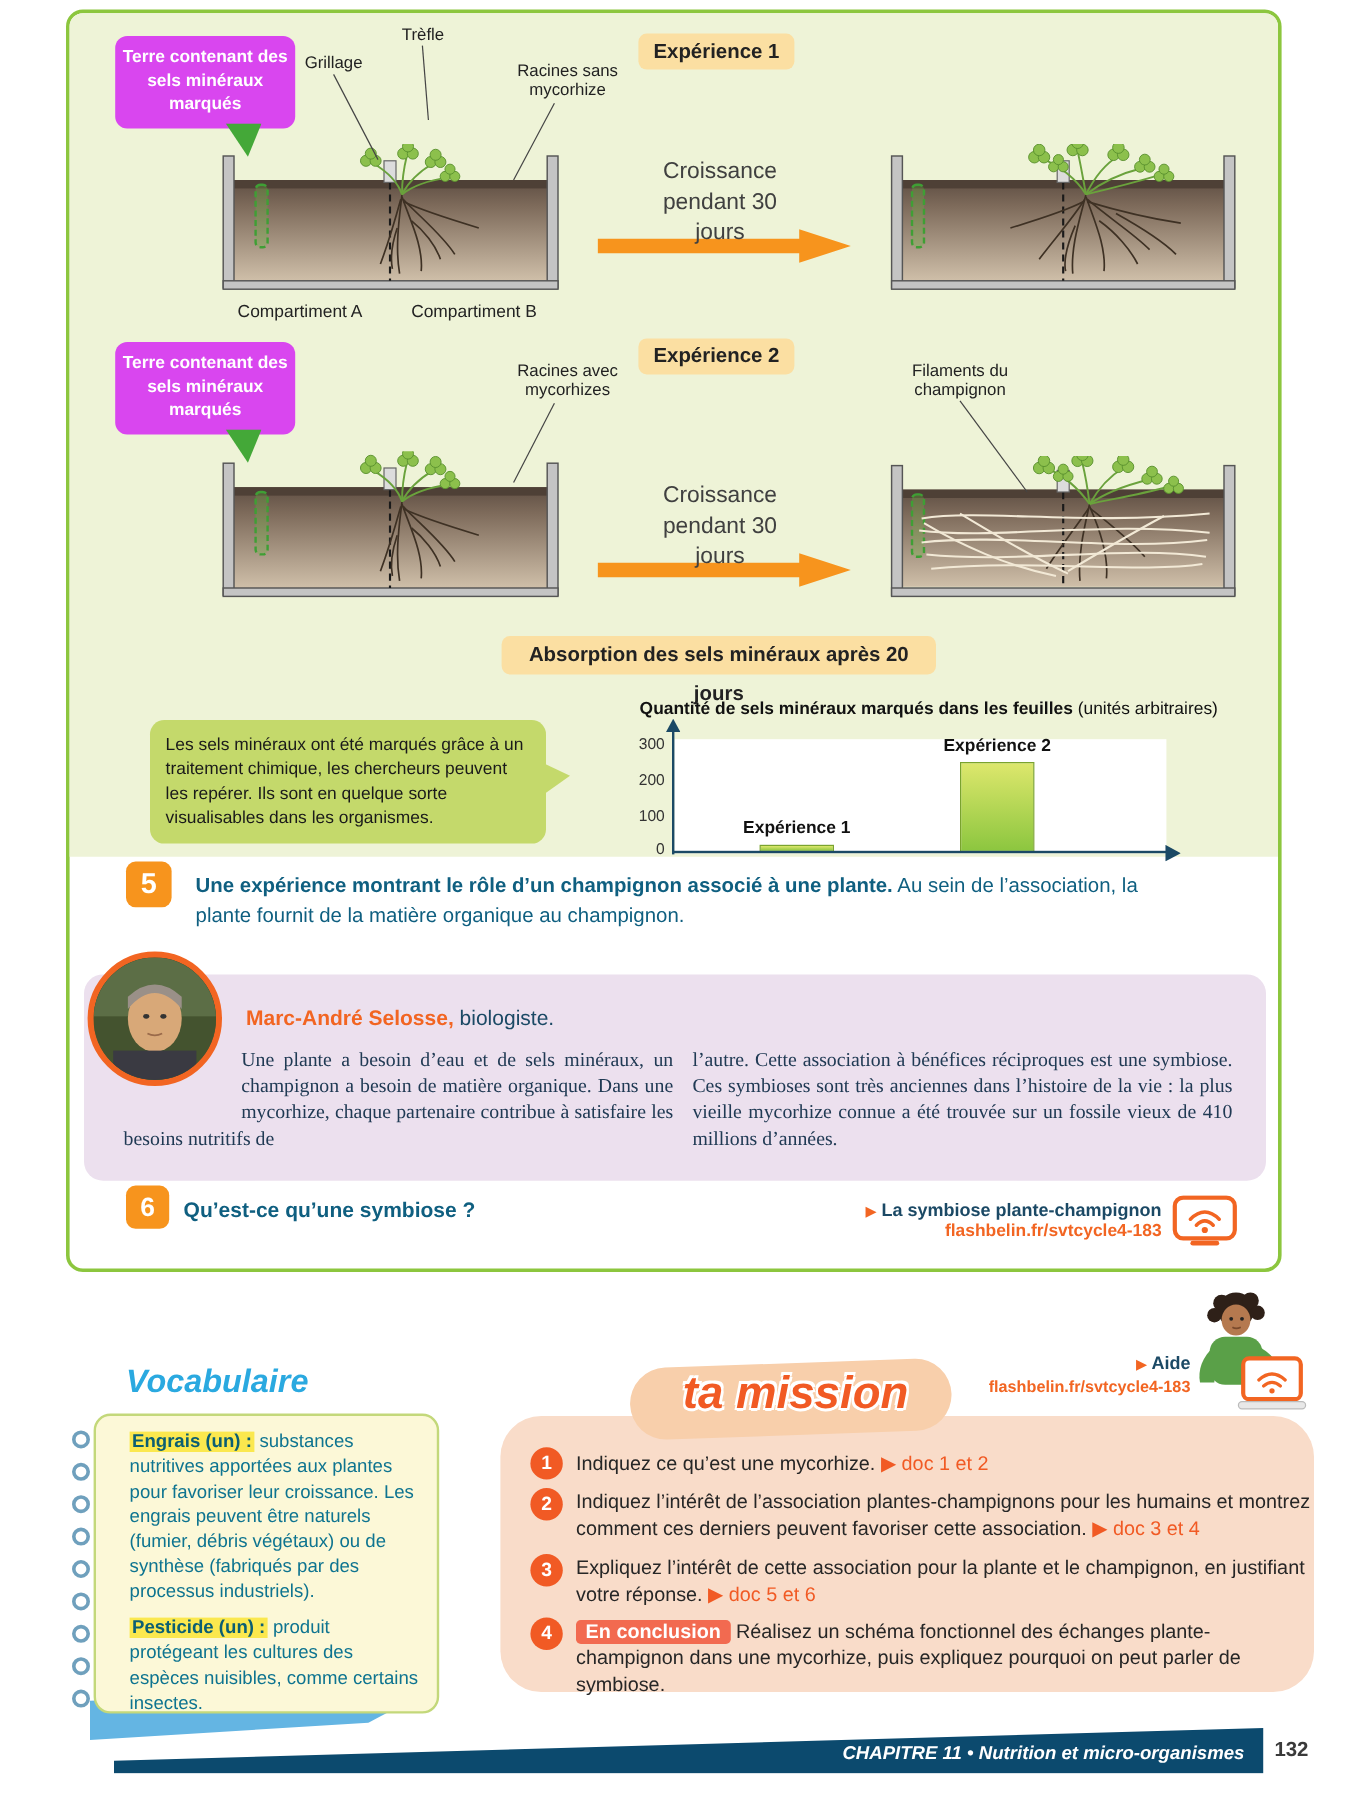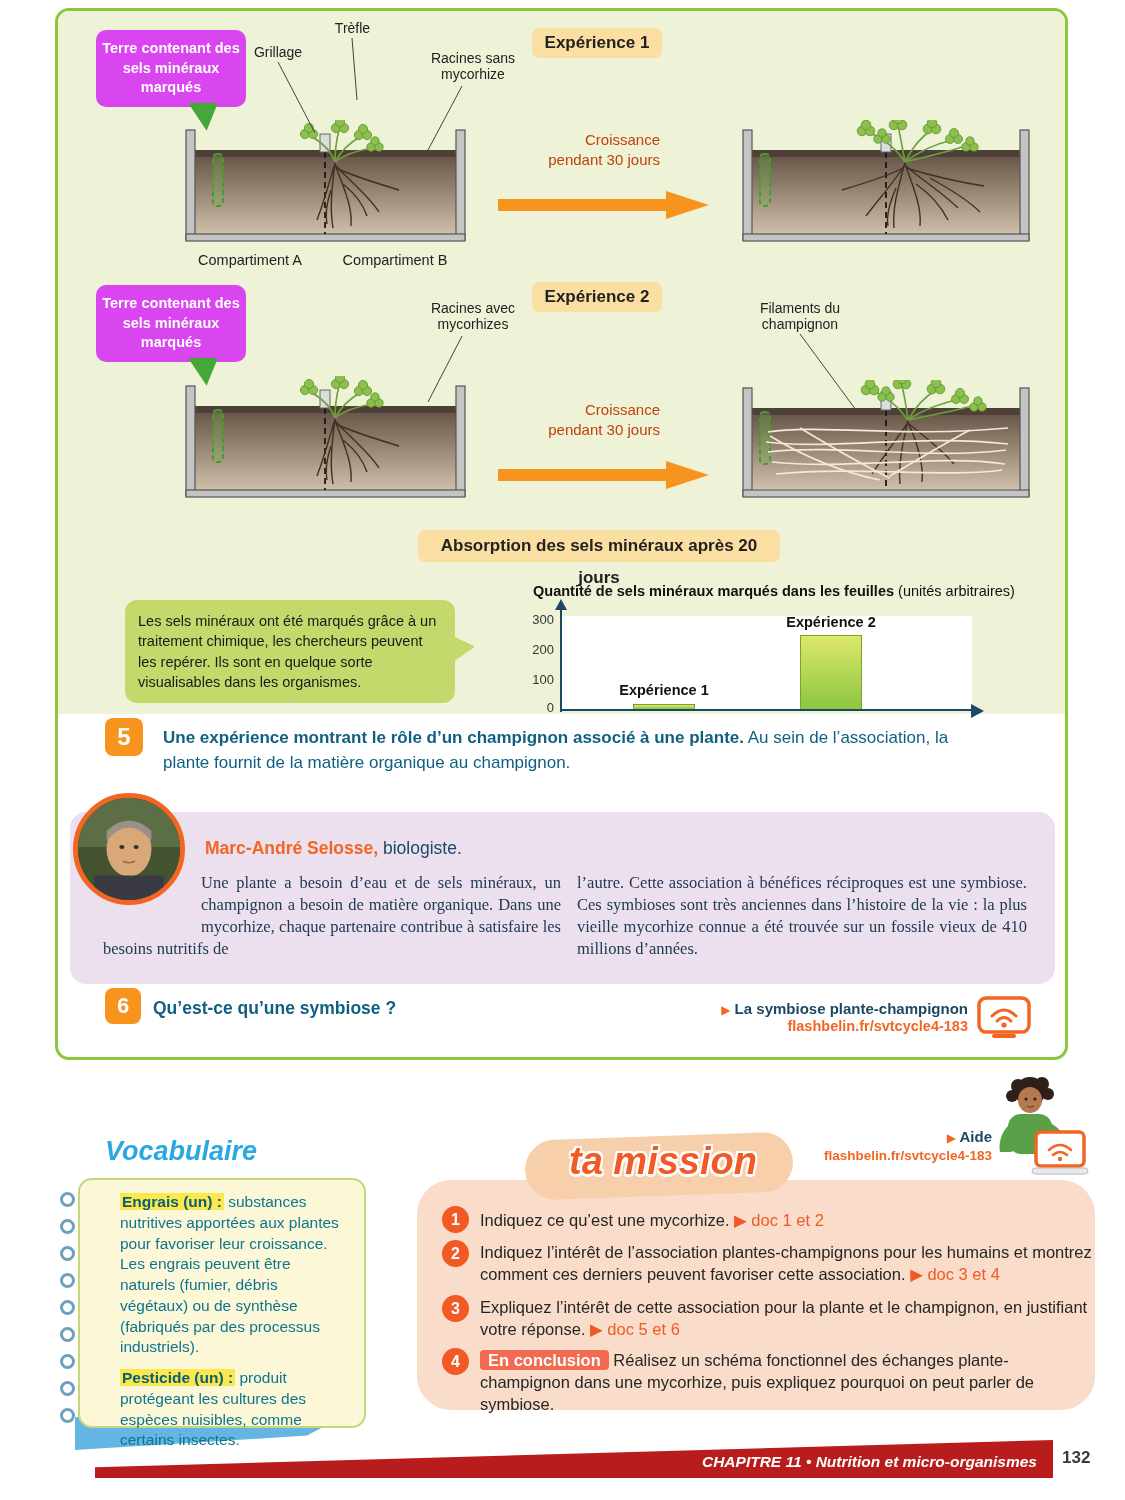--- a/index.html
+++ b/index.html
@@ -13,21 +13,21 @@
 
   
   .soil-bubble{width:138px;background:#d946ef;color:#fff;font-weight:bold;font-size:14.5px;
                border-radius:10px;text-align:center;padding:9px 6px;line-height:1.35;z-index:4;}
   .bubble-tail{position:absolute;width:30px;height:28px;background:#44a838;
                clip-path:polygon(0 0,100% 0,62% 100%);left:92px;bottom:-24px;}
   .badge-yellow{background:#fbdfa2;border-radius:7px;font-weight:bold;color:#222;text-align:center;z-index:4;}
   .exp-badge{width:130px;height:30px;font-size:17px;line-height:30px;}
   .lbl{font-size:14px;color:#222;text-align:center;line-height:1.15;z-index:4;}
   .comp-lbl{font-size:14.5px;color:#222;text-align:center;z-index:4;}
-  .growth-text{font-size:15px;color:#c2410c;text-align:right;line-height:1.35;z-index:4;}
+  .growth-text{font-size:19px;color:#404040;text-align:center;line-height:1.35;z-index:4;}
   .note-bubble{width:304px;background:#c4d96b;border-radius:12px;padding:11px 13px;
                font-size:14.5px;color:#1a1a1a;line-height:1.4;z-index:4;}
   .note-tail{position:absolute;right:-20px;top:36px;width:22px;height:26px;background:#c4d96b;
              clip-path:polygon(0 0,0 100%,100% 40%);}
 
   
   .chart-title{font-size:14.5px;color:#111;white-space:nowrap;z-index:4;}
   .chart-title b{font-weight:bold;}
   .plot-bg{left:562px;top:616px;width:410px;height:95px;background:#fff;z-index:1;}
   .bars{left:562px;top:620px;width:408px;height:90px;z-index:2;}
@@ -60,21 +60,21 @@
 
   .q-text{font-weight:bold;font-size:17.5px;color:#0f5f80;z-index:4;}
   .link-block{text-align:right;z-index:4;}
   .link-arrow{color:#f26522;font-size:12px;}
   .link-label{color:#1b4965;font-weight:bold;font-size:15px;}
   .link-url{color:#f26522;font-weight:bold;font-size:14.5px;}
 
   
   .vocab-heading{font-size:27px;font-weight:bold;font-style:italic;color:#2aa9e0;z-index:4;}
   .vocab-card{left:78px;top:1178px;width:288px;height:250px;background:#fcf8d7;border:2px solid #c3d87a;
-              border-radius:14px;box-sizing:border-box;padding:12px 14px 10px 40px;z-index:2;}
+              border-radius:14px;box-sizing:border-box;padding:12px 14px 10px 28px;z-index:2;}
   .vocab-card p{margin:0 0 10px 0;font-size:15.5px;line-height:1.34;color:#0e7490;}
   .term{background:#fbe84e;font-weight:bold;color:#0b5e73;padding:0 2px;}
   .spiral{width:15px;height:15px;border:3px solid #6fa0bd;border-radius:50%;background:#fff;z-index:3;box-sizing:border-box;}
   .blue-wedge{left:75px;top:1402px;width:290px;height:48px;background:#64b5e3;
               clip-path:polygon(0 32%,100% 6%,80% 70%,0 100%);z-index:1;}
 
   
   .mission-panel{left:417px;top:1180px;width:678px;height:230px;background:#f9dcc9;border-radius:34px;z-index:1;}
   .mission-bubble{left:525px;top:1136px;width:268px;height:60px;background:#f8cfab;border-radius:48px;
                   transform:rotate(-2deg);z-index:2;}
@@ -85,21 +85,21 @@
                font-size:16px;text-align:center;line-height:27px;z-index:4;}
   .mission-text{width:612px;font-size:16.5px;line-height:1.34;color:#262626;z-index:4;}
   .doc-ref{color:#f15a24;font-weight:normal;}
   .concl-badge{background:#f26a50;color:#fff;font-weight:bold;padding:1px 8px;border-radius:4px;}
 
   .aide-block{text-align:right;z-index:4;}
   .aide-label{color:#1b4965;font-weight:bold;font-size:15px;}
   .aide-url{color:#f26522;font-weight:bold;font-size:13.5px;}
 
   
-  .footer-band{left:95px;top:1440px;width:958px;height:38px;background:#b91c1c;
+  .footer-band{left:95px;top:1440px;width:958px;height:38px;background:#0c4a6e;
                clip-path:polygon(0 72%,100% 0,100% 100%,0 100%);z-index:4;}
   .footer-text{position:absolute;right:16px;bottom:7px;color:#fff;font-weight:bold;font-style:italic;
                font-size:15.5px;white-space:nowrap;}
   .page-num{font-weight:bold;font-size:17px;color:#3a3a3a;z-index:4;}
 
   svg{display:block;}
   .overlay-lines{left:0;top:0;width:1125px;height:1500px;pointer-events:none;z-index:3;}
   .diagram{z-index:2;}
 </style>
 </head>

